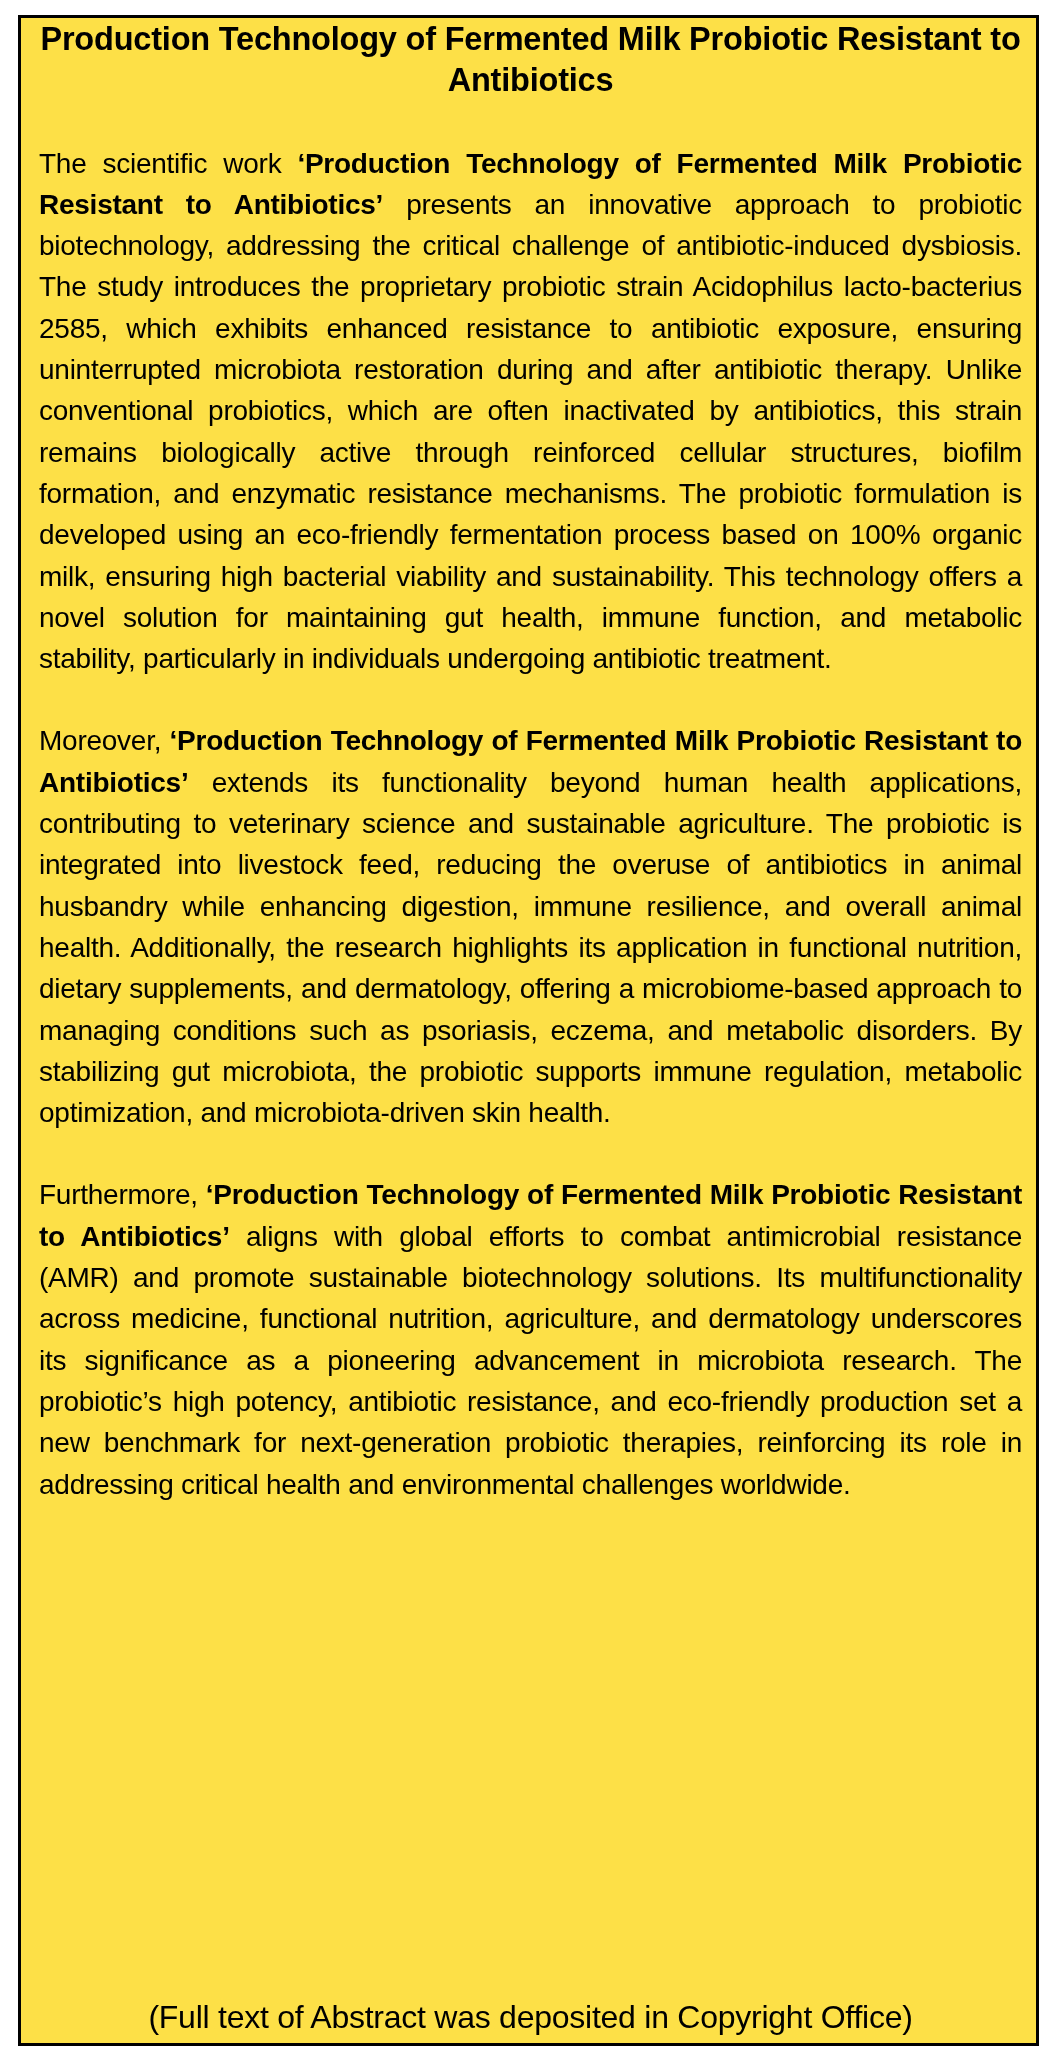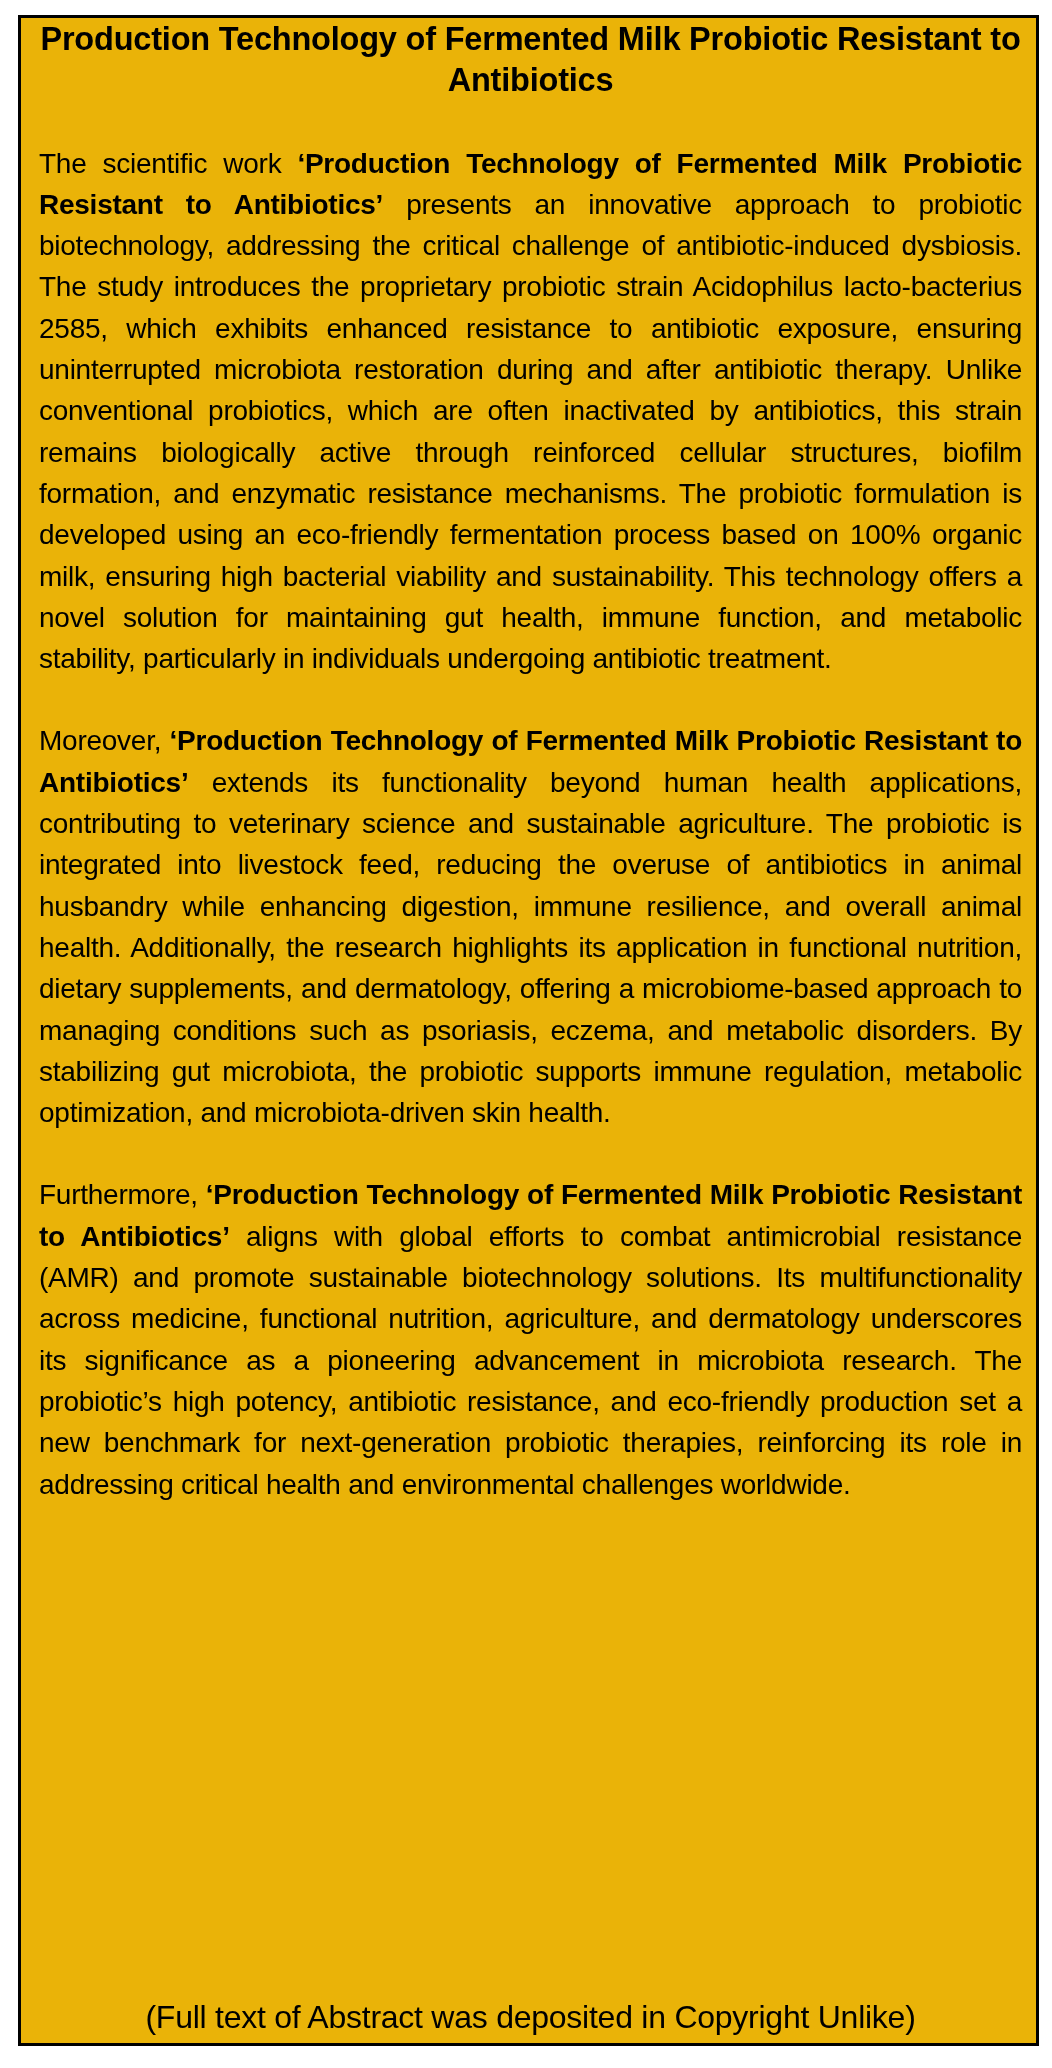--- a/index.html
+++ b/index.html
@@ -20,21 +20,21 @@
     left: 18px;
     top: 15px;
     width: 1021px;
     height: 2031px;
     box-sizing: border-box;
     border: 3px solid #000000;
     padding: 1px 14px 3px 18px;
     display: flex;
     flex-direction: column;
     overflow: hidden;
-    background: #eab308;
+    background: #fde047;
     align-items: center;
   }
   .title {
     font-size: 32.5px;
     font-weight: 700;
     line-height: 41.3px;
     text-align: center;
     letter-spacing: -0.2px;
     margin: 0 0 41px 0;
   }
@@ -67,14 +67,14 @@
 
 <div class="doc-frame">
   <h1 class="title">Production Technology of Fermented Milk Probiotic Resistant to Antibiotics</h1>
 
   <div class="body-block">
       <p class="para"><span>The scientific work </span><b>‘Production Technology of Fermented Milk Probiotic Resistant to Antibiotics’</b><span> presents an innovative approach to probiotic biotechnology, addressing the critical challenge of antibiotic-induced dysbiosis. The study introduces the proprietary probiotic strain Acidophilus lacto-bacterius 2585, which exhibits enhanced resistance to antibiotic exposure, ensuring uninterrupted microbiota restoration during and after antibiotic therapy. Unlike conventional probiotics, which are often inactivated by antibiotics, this strain remains biologically active through reinforced cellular structures, biofilm formation, and enzymatic resistance mechanisms. The probiotic formulation is developed using an eco-friendly fermentation process based on 100% organic milk, ensuring high bacterial viability and sustainability. This technology offers a novel solution for maintaining gut health, immune function, and metabolic stability, particularly in individuals undergoing antibiotic treatment.</span></p>
       <p class="para"><span>Moreover, </span><b>‘Production Technology of Fermented Milk Probiotic Resistant to Antibiotics’</b><span> extends its functionality beyond human health applications, contributing to veterinary science and sustainable agriculture. The probiotic is integrated into livestock feed, reducing the overuse of antibiotics in animal husbandry while enhancing digestion, immune resilience, and overall animal health. Additionally, the research highlights its application in functional nutrition, dietary supplements, and dermatology, offering a microbiome-based approach to managing conditions such as psoriasis, eczema, and metabolic disorders. By stabilizing gut microbiota, the probiotic supports immune regulation, metabolic optimization, and microbiota-driven skin health.</span></p>
       <p class="para"><span>Furthermore, </span><b>‘Production Technology of Fermented Milk Probiotic Resistant to Antibiotics’</b><span> aligns with global efforts to combat antimicrobial resistance (AMR) and promote sustainable biotechnology solutions. Its multifunctionality across medicine, functional nutrition, agriculture, and dermatology underscores its significance as a pioneering advancement in microbiota research. The probiotic’s high potency, antibiotic resistance, and eco-friendly production set a new benchmark for next-generation probiotic therapies, reinforcing its role in addressing critical health and environmental challenges worldwide.</span></p>
     </div>
 
-  <div class="footer-note">(Full text of Abstract was deposited in Copyright Unlike)</div>
+  <div class="footer-note">(Full text of Abstract was deposited in Copyright Office)</div>
 </div>
 
 </body></html>

